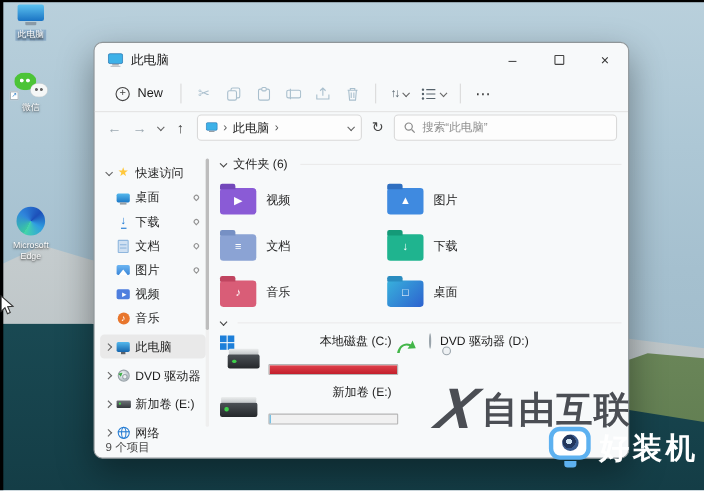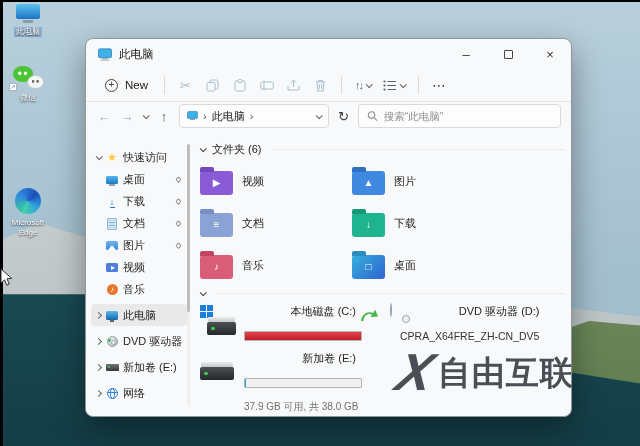--- a/index.html
+++ b/index.html
@@ -463,39 +463,49 @@
           </div>
           <div class="dtile">
             <span class="dico">
               <span class="disc"></span>
               <svg class="garrow" width="20" height="18" viewBox="0 0 20 18">
                 <path d="M2 15 C3 8 9 4.5 14.5 7 L16 3.5 L19 10.5 L11.5 11 L13.2 8.6 C8.8 6.8 5 9.5 4.4 15 Z" fill="#43b649"></path>
               </svg>
             </span>
             <div class="dinfo">
               <div class="dname">DVD 驱动器 (D:)</div>
-              <div class="dsub">CPRA_X64FRE_ZH-CN_DV5</div>
             </div>
           </div>
           <div class="dtile">
             <span class="dico">
               <span class="dbody"></span>
             </span>
             <div class="dinfo">
               <div class="dname">新加卷 (E:)</div>
               <div class="dbar">
                   <i class="dfill blue" style="width: 0.6%;"></i>
                 </div>
               <div class="ddetail">37.9 GB 可用, 共 38.0 GB</div>
             </div>
           </div>
         </div>
 
       </div>
     </div>
 
+    <div class="statusbar">
+      <span>9 个项目</span>
+    </div>
   </div>
 
   <div class="wm1">
     <span class="wmx">X</span>
     <span class="wmtext">自由互联</span>
   </div>
+  <div class="wm2">
+    <span class="mascot">
+      <span class="mbody"></span>
+      <span class="meye"></span>
+      <span class="mstand"></span>
+    </span>
+    <span class="wm2t">好装机</span>
+  </div>
 </div>
 
 </body></html>

